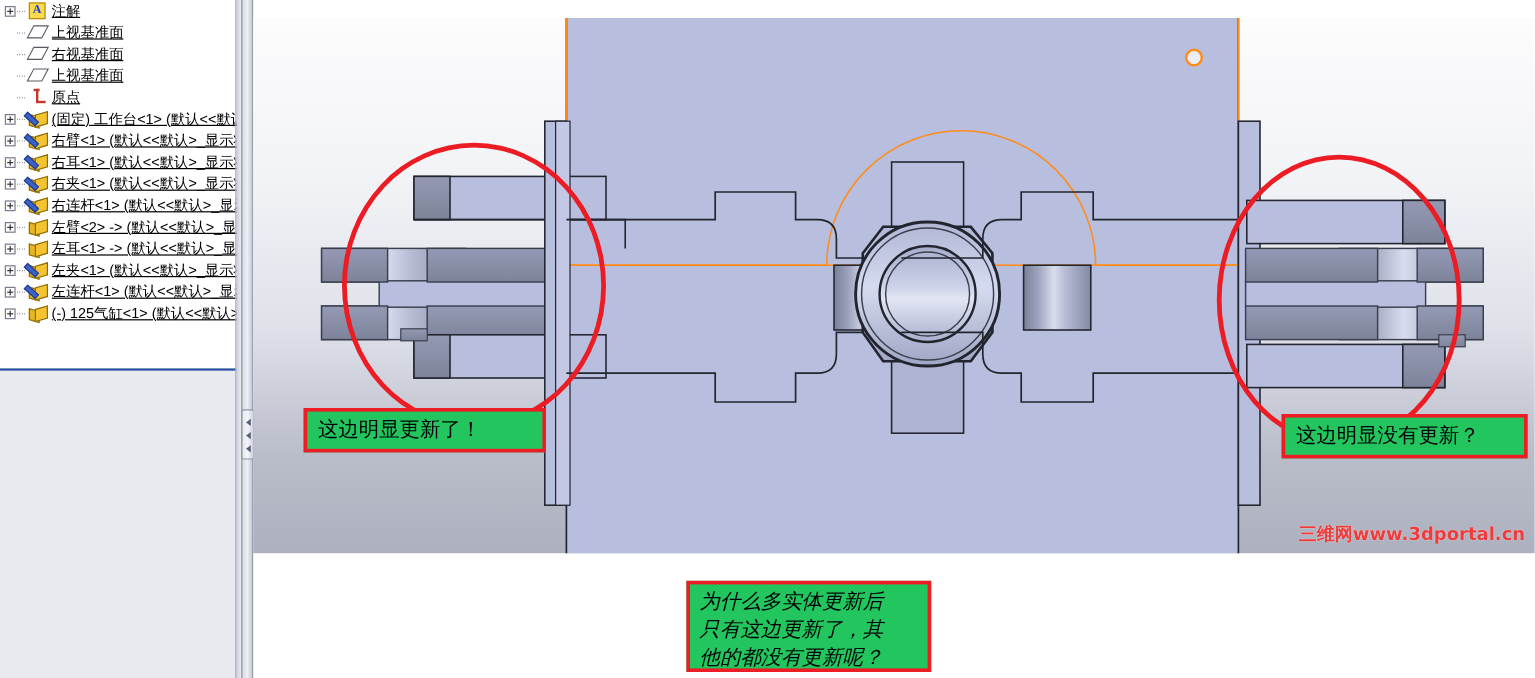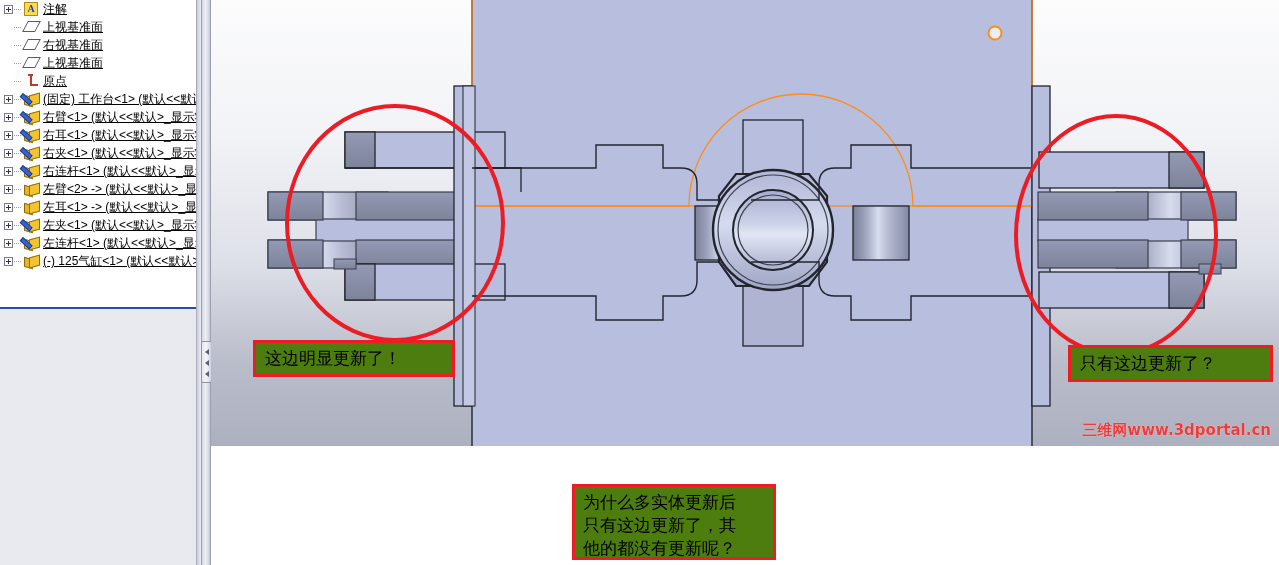--- a/index.html
+++ b/index.html
@@ -108,30 +108,30 @@
     position:absolute;left:3px;width:0;height:0;
     border-top:3px solid transparent;border-bottom:3px solid transparent;
     border-right:4px solid #5a5f78;
   }
   #splitter-grip i:nth-child(1){top:7px;}
   #splitter-grip i:nth-child(2){top:18px;}
   #splitter-grip i:nth-child(3){top:29px;}
 
   
   #viewport{
-    position:absolute;left:211px;top:0;width:1068px;height:446px;
+    position:absolute;left:211px;top:15px;width:1068px;height:446px;
     background:linear-gradient(to bottom,#fcfcfd 0%,#f2f3f6 30%,#dfe1ea 58%,#b9bcc9 82%,#adb0be 100%);
     overflow:hidden;
   }
   #model-svg{position:absolute;left:0;top:0;width:1068px;height:565px;}
 
   
   .ellipse-mark{position:absolute;border:4px solid #ec1c24;border-radius:50%;}
   .note-box{
-    position:absolute;background:#4d7c0f;border:3px solid #ee1c25;
+    position:absolute;background:#22c55e;border:3px solid #ee1c25;
     box-sizing:border-box;
     font-family:"DejaVu Sans","Liberation Sans",sans-serif;
     font-size:17px;color:#000;line-height:22px;
     padding:4px 9px;white-space:pre-line;
   }
   #note-center{font-size:17px;line-height:23px;padding:4px 8px;text-align:left;}
   #watermark{
     position:absolute;right:8px;bottom:6px;
     font-family:"DejaVu Sans","Liberation Sans",sans-serif;
     font-size:15px;font-weight:bold;color:#ef3b3b;
@@ -424,19 +424,19 @@
     </svg>
 
     <div class="ellipse-mark" style="left:74px;top:104px;width:212px;height:230px;"></div>
     <div class="ellipse-mark" style="left:803px;top:114px;width:196px;height:234px;"></div>
 
     <div id="watermark">三维网www.3dportal.cn</div>
   </div>
 
   <div class="note-box" id="note-left" style="left:253px;top:340px;width:202px;height:37px;">这边明显更新了！</div>
 
-  <div class="note-box" id="note-right" style="left:1068px;top:345px;width:205px;height:37px;">只有这边更新了？</div>
-
-  <div class="note-box" id="note-center" style="left:572px;top:484px;width:204px;height:76px;">为什么多实体更新后
+  <div class="note-box" id="note-right" style="left:1068px;top:345px;width:205px;height:37px;">这边明显没有更新？</div>
+
+  <div class="note-box" id="note-center" style="left:572px;top:484px;width:204px;height:76px;font-style:italic;">为什么多实体更新后
 只有这边更新了，其
 他的都没有更新呢？</div>
 
 </div>
 
 </body></html>

